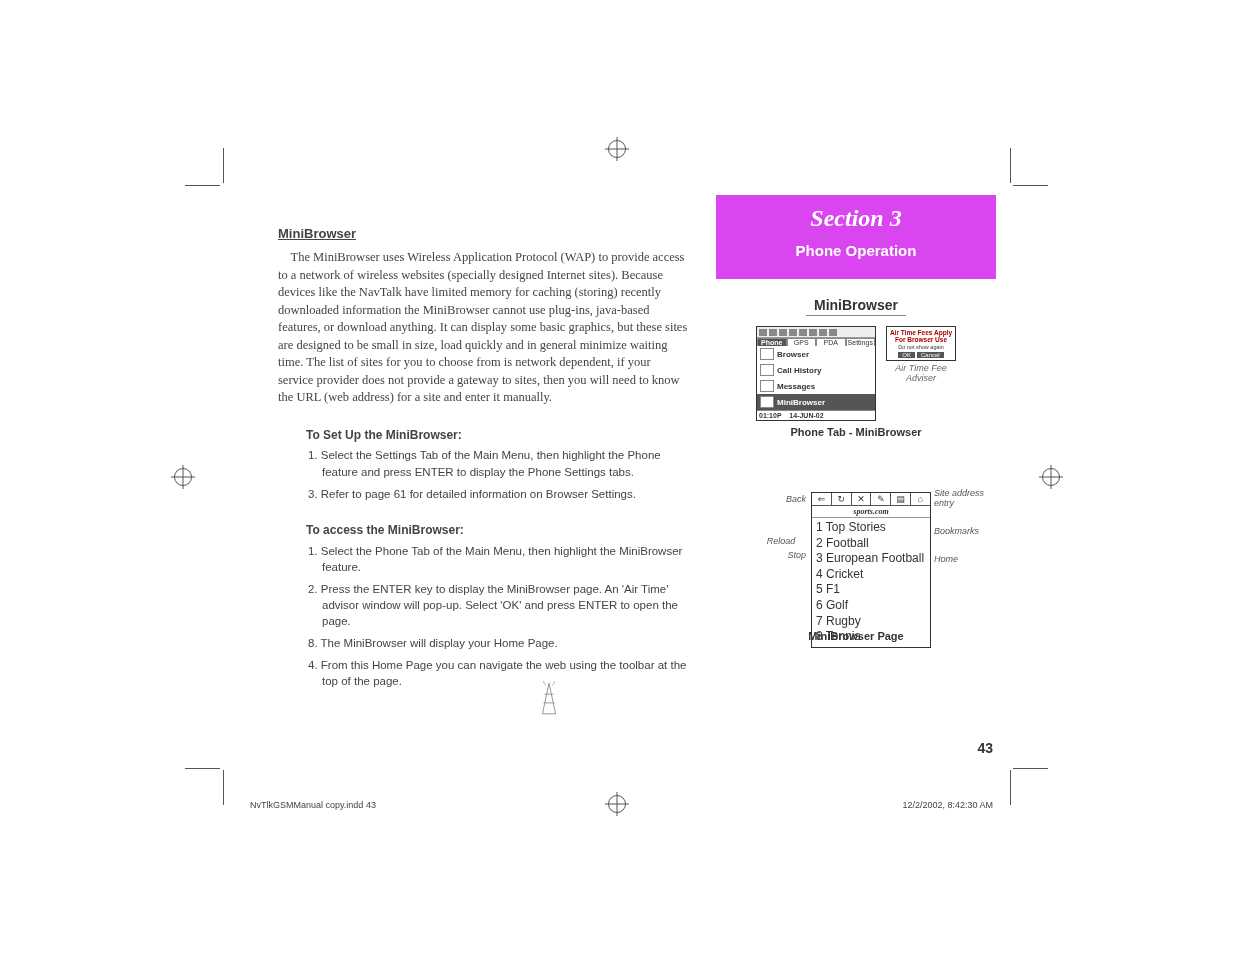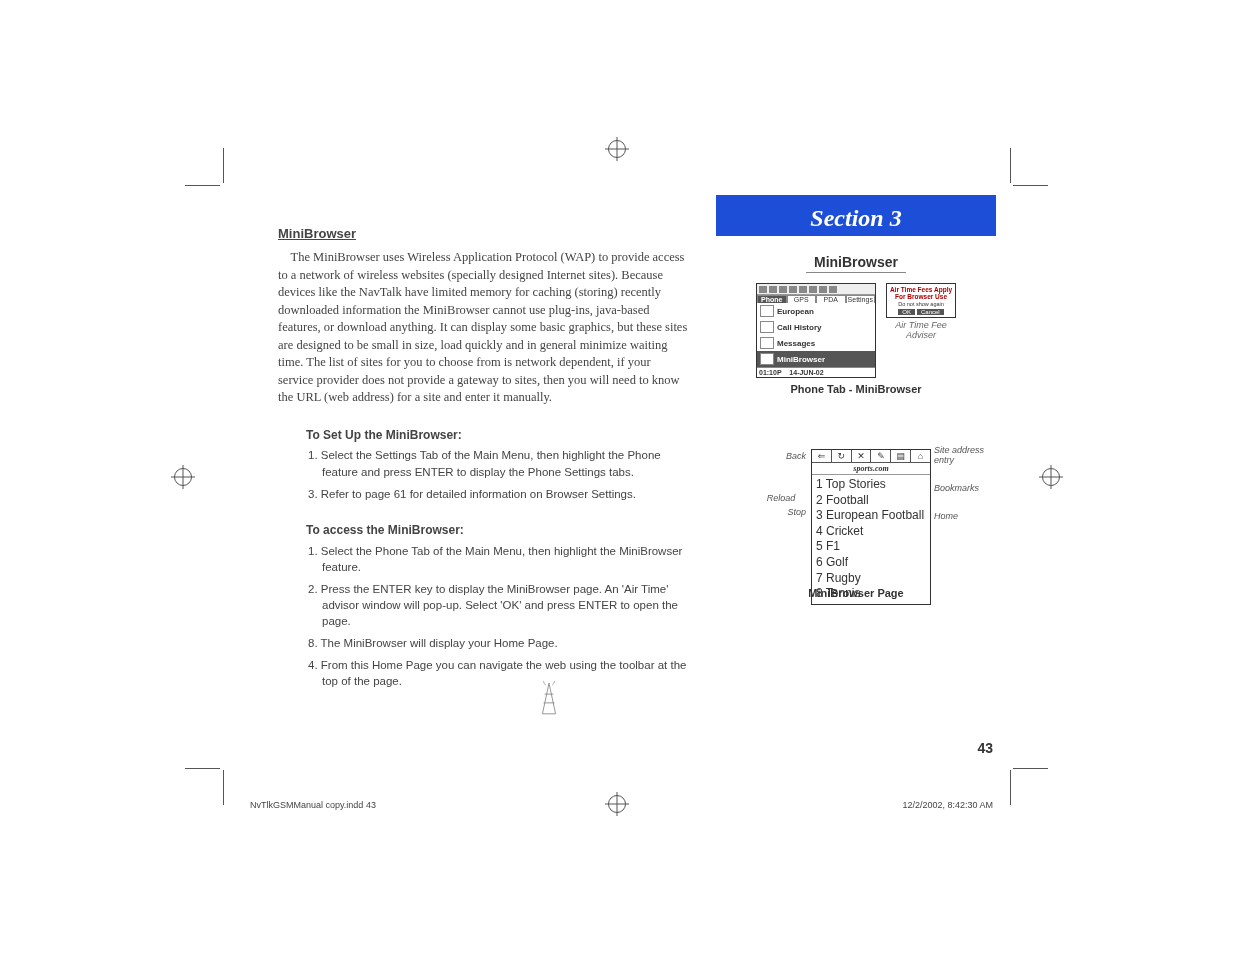--- a/index.html
+++ b/index.html
@@ -55,24 +55,24 @@
   .left-col p { margin: 0 0 8px 0; text-indent: 1em; font-family: Georgia, serif;}
   .left-col .sub { font-weight: bold; margin: 20px 0 4px 28px; font-size:12px;}
   .left-col .step { margin: 0 0 6px 44px; text-indent: -14px; font-size:11.5px;}
   .right-col {
     position: absolute;
     top: 195px;
     left: 716px;
     width: 280px;
   }
   .section-box {
-    background: #1d4ed8;
+    background: #d946ef;
     color: #fff;
     text-align: center;
-    padding: 10px 0 4px 0;
+    padding: 10px 0 20px 0;
     margin-bottom: 18px;
   }
   .section-box .title { font-style: italic; font-weight: bold; font-size: 24px; font-family: Georgia, serif;}
   .section-box .sub { font-size: 15px; font-weight: bold; margin-top: 10px;}
   .right-heading {
     text-align: center;
     font-weight: bold;
     font-size: 14px;
     border-bottom: 1px solid #888;
     padding-bottom: 2px;
@@ -165,20 +165,21 @@
     <div class="sub">To access the MiniBrowser:</div>
     <div class="step">1. Select the Phone Tab of the Main Menu, then highlight the MiniBrowser feature.</div>
     <div class="step">2. Press the ENTER key to display the MiniBrowser page. An 'Air Time' advisor window will pop-up.  Select 'OK' and press ENTER to open the page.</div>
     <div class="step">8. The MiniBrowser will display your Home Page.</div>
     <div class="step">4. From this Home Page you can navigate the web using the toolbar at the top of the page.</div>
   </div>
 
   <div class="right-col">
     <div class="section-box">
       <div class="title">Section 3</div>
+      <div class="sub">Phone Operation</div>
     </div>
     <div class="right-heading">MiniBrowser</div>
 
     <div class="figure-row">
       <div class="phone-screen">
         <div class="status-icons">
             <span></span>
             <span></span>
             <span></span>
             <span></span>
@@ -188,21 +189,21 @@
             <span></span>
           </div>
         <div class="tabs">
           <span class="active">Phone</span>
           <span>GPS</span>
           <span>PDA</span>
           <span>Settings</span>
         </div>
         <div class="menu-item">
             <span class="mi-icon"></span>
-            <span>European</span>
+            <span>Browser</span>
           </div>
         <div class="menu-item">
             <span class="mi-icon"></span>
             <span>Call History</span>
           </div>
         <div class="menu-item">
             <span class="mi-icon"></span>
             <span>Messages</span>
           </div>
         <div class="menu-item sel">

